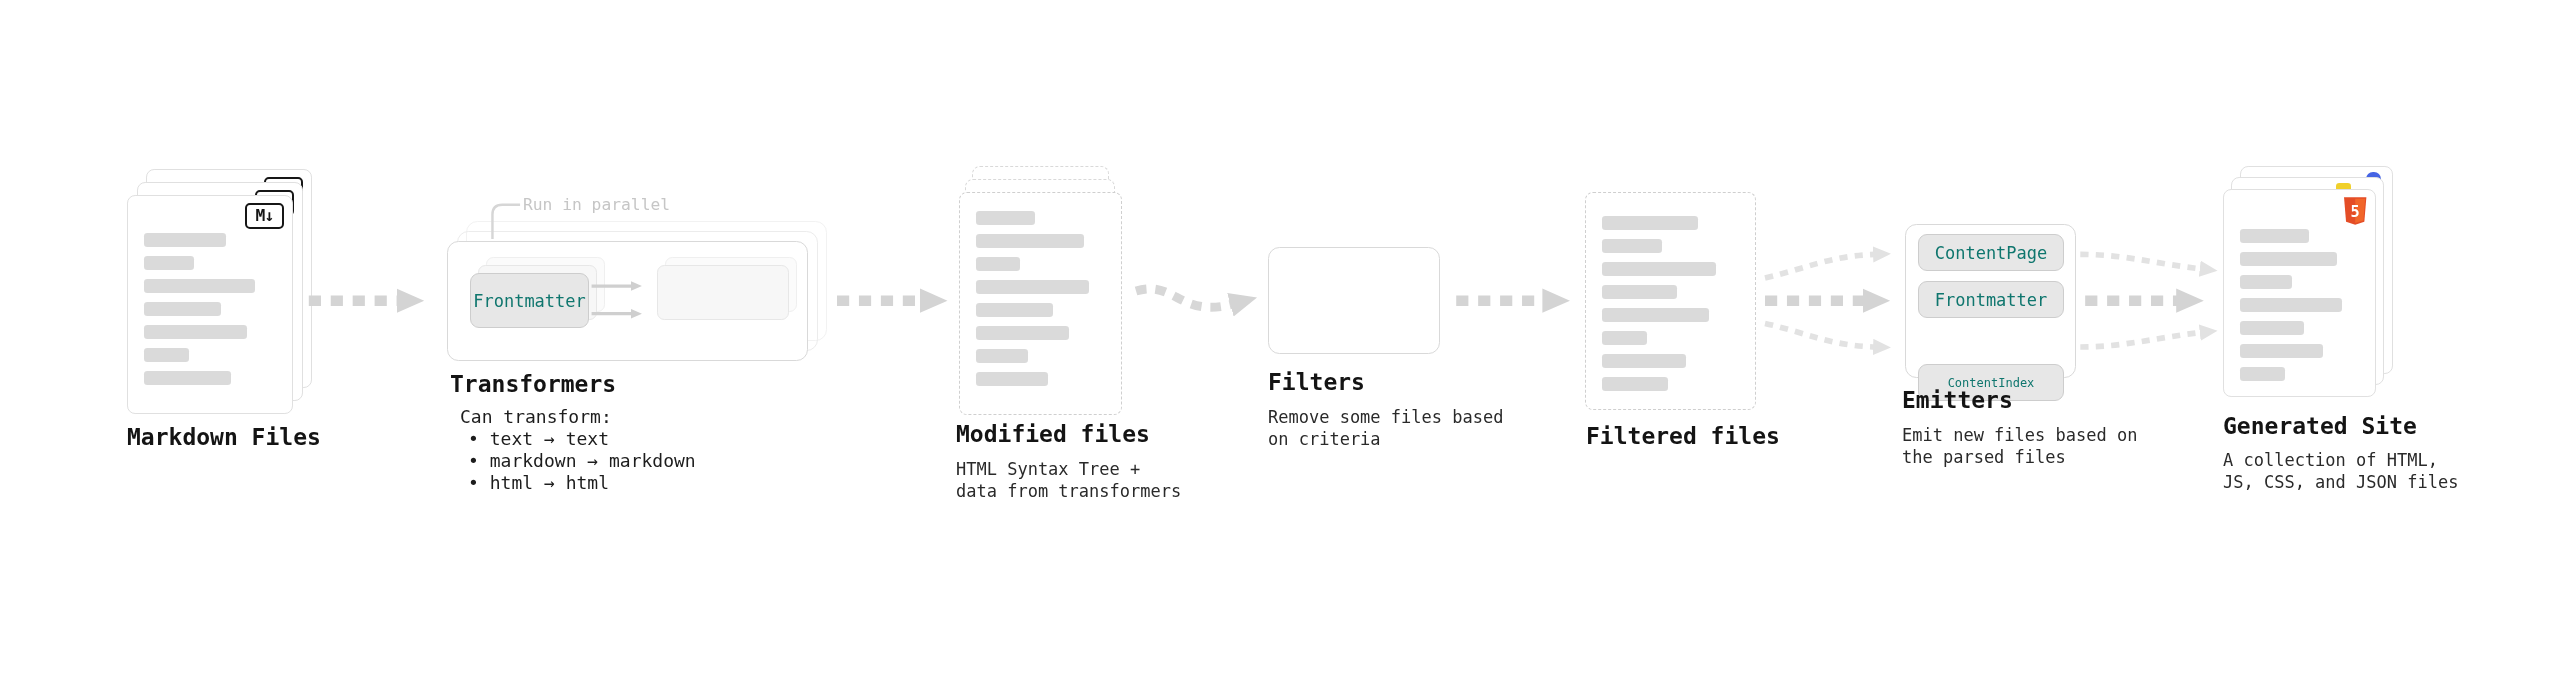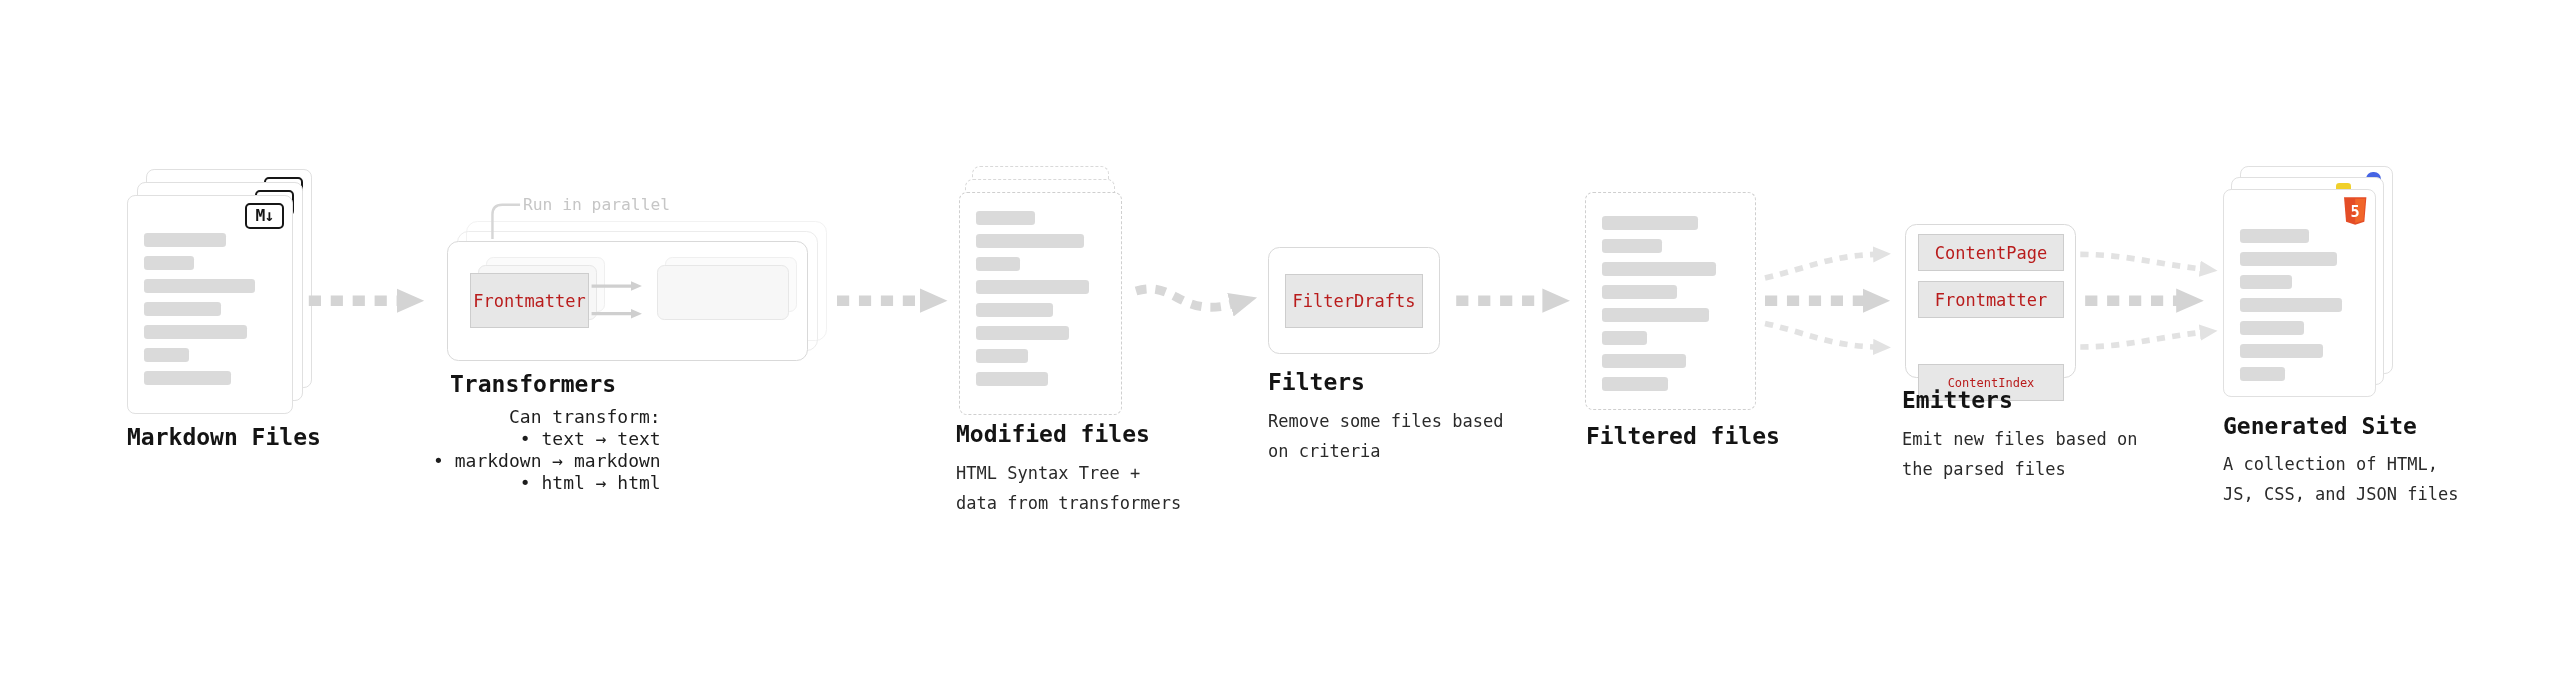--- a/index.html
+++ b/index.html
@@ -19,28 +19,28 @@
              border-radius: 4.9px; background: #ffffff; color: #161616; font-weight: bold; font-size: 16.3px;
              display: flex; align-items: center; justify-content: center; letter-spacing: -0.8px; }
   .js-chip  { position: absolute; top: 4.9px; right: 32.5px; width: 14.6px; height: 14.6px; border-radius: 3.3px; background: #f0d02b; }
   .css-chip { position: absolute; top: 4.9px; right: 11.4px; width: 14.6px; height: 14.6px; border-radius: 50%; background: #4664e4; }
   .html5-wrap { position: absolute; top: 6.5px; right: 8.1px; width: 24.4px; height: 28px; }
 
   
   .box { position: absolute; background: #ffffff; border: 1.6px solid #d9d9d9; border-radius: 11.4px; }
   .ghost-box { position: absolute; border: 1.6px solid #ececec; border-radius: 11.4px; }
   .ghost-box.l2 { border-color: #f2f2f2; }
-  .pill { position: absolute; background: #e7e7e7; border: 1.6px solid #cdcdcd; border-radius: 0;
-          display: flex; align-items: center; justify-content: center; font-size: 17px; color: #b91c1c; }
+  .pill { position: absolute; background: #e7e7e7; border: 1.6px solid #cdcdcd; border-radius: 9px;
+          display: flex; align-items: center; justify-content: center; font-size: 17px; color: #0f766e; }
   .pill-ghost { position: absolute; border: 1.6px solid #e7e7e7; border-radius: 7.3px; background: #f7f7f7; }
   .pill-ghost.l2 { border-color: #efefef; background: #fbfbfb; }
 
   
   .stage-label { position: absolute; font-size: 23px; font-weight: bold; color: #141414; white-space: nowrap; }
-  .stage-sub   { position: absolute; font-size: 17px; line-height: 30px; color: #2a2a2a; white-space: pre-line; }
+  .stage-sub   { position: absolute; font-size: 17px; line-height: 22px; color: #2a2a2a; white-space: pre-line; }
   .annotation  { position: absolute; font-size: 16.3px; color: #c6c6c6; white-space: nowrap; }
   .detail { position: absolute; font-size: 18px; line-height: 22px; color: #1d1d1d; }
   .detail .indent { margin-left: 8.1px; }
 
   .arrows { position: absolute; left: 0; top: 0; z-index: 6; pointer-events: none; }
 </style>
 </head>
 <body>
 
 <div class="canvas">
@@ -72,21 +72,21 @@
   <div class="pill-ghost l2" style="left:486px; top:257px; width:119px; height:55px;"></div>
   <div class="pill-ghost" style="left:478px; top:265px; width:119px; height:55px;"></div>
   <div class="pill" style="left:470px; top:273px; width:119px; height:55px;">Frontmatter</div>
 
   <div class="pill-ghost l2" style="left:665px; top:257px; width:132px; height:55px;"></div>
   <div class="pill-ghost" style="left:657px; top:265px; width:132px; height:55px;"></div>
 
   <div class="annotation" style="left:523px; top:195px;">Run in parallel</div>
 
   <div class="stage-label" style="left:450px; top:371px;">Transformers</div>
-  <div class="detail" style="left:425px; top:406px;text-align:right;">
+  <div class="detail" style="left:460px; top:406px;">
     <div>Can transform:</div>
     <div class="indent">• text → text</div>
     <div class="indent">• markdown → markdown</div>
     <div class="indent">• html → html</div>
   </div>
 
   <div class="ghost-dash" style="left:972px; top:166px; width:137px; height:219px;"></div>
   <div class="ghost-dash" style="left:965px; top:179px; width:150px; height:221px;"></div>
   <div class="file-card dashed" style="left:959px; top:192px; width:163px; height:223px;">
     <div class="bars" style="padding-top:18px;">
@@ -98,21 +98,20 @@
       <div class="bar" style="width:72%"></div>
       <div class="bar" style="width:40%"></div>
       <div class="bar" style="width:56%"></div>
     </div>
   </div>
   <div class="stage-label" style="left:956px; top:421px;">Modified files</div>
   <div class="stage-sub" style="left:956px; top:458px;">HTML Syntax Tree +
 data from transformers</div>
 
   <div class="box" style="left:1268px; top:247px; width:172px; height:107px;"></div>
-  <div class="pill" style="left:1285px; top:274px; width:138px; height:54px;">FilterDrafts</div>
   <div class="stage-label" style="left:1268px; top:369px;">Filters</div>
   <div class="stage-sub" style="left:1268px; top:406px;">Remove some files based
 on criteria</div>
 
   <div class="file-card dashed" style="left:1585px; top:192px; width:171px; height:218px;">
     <div class="bars" style="padding-top:23px;">
       <div class="bar" style="width:70%"></div>
       <div class="bar" style="width:44%"></div>
       <div class="bar" style="width:83%"></div>
       <div class="bar" style="width:55%"></div>

